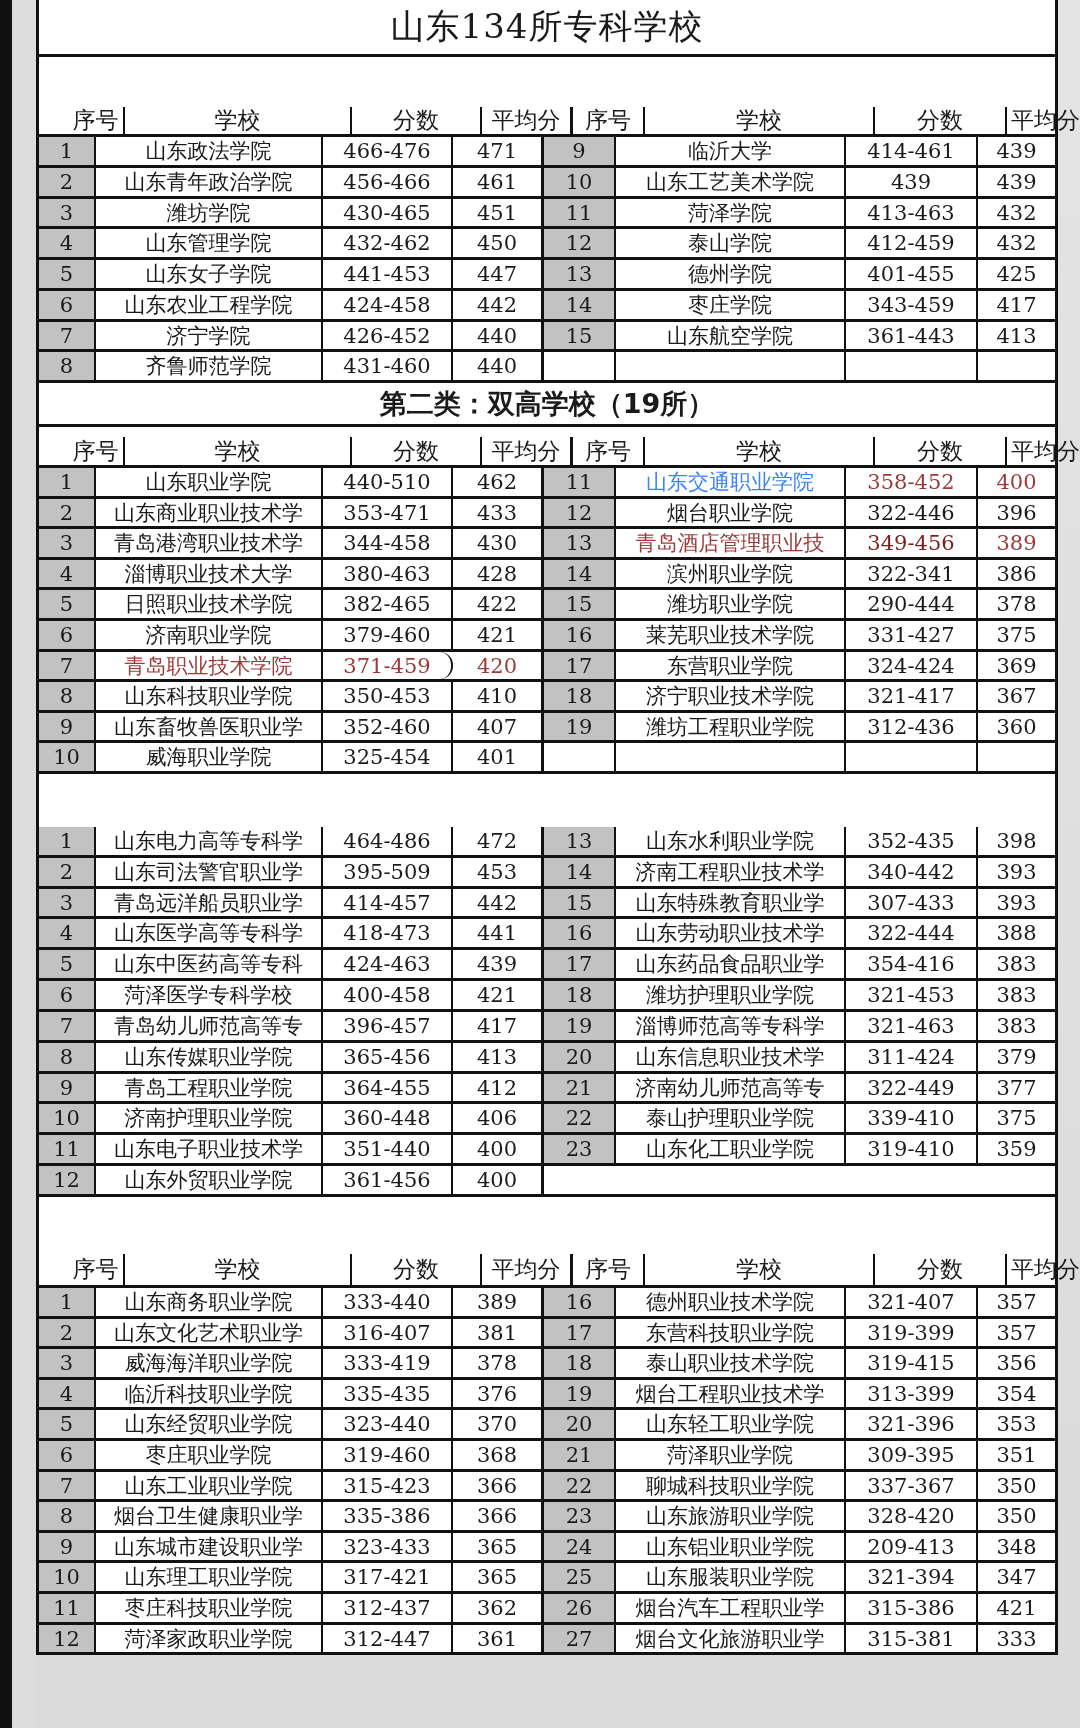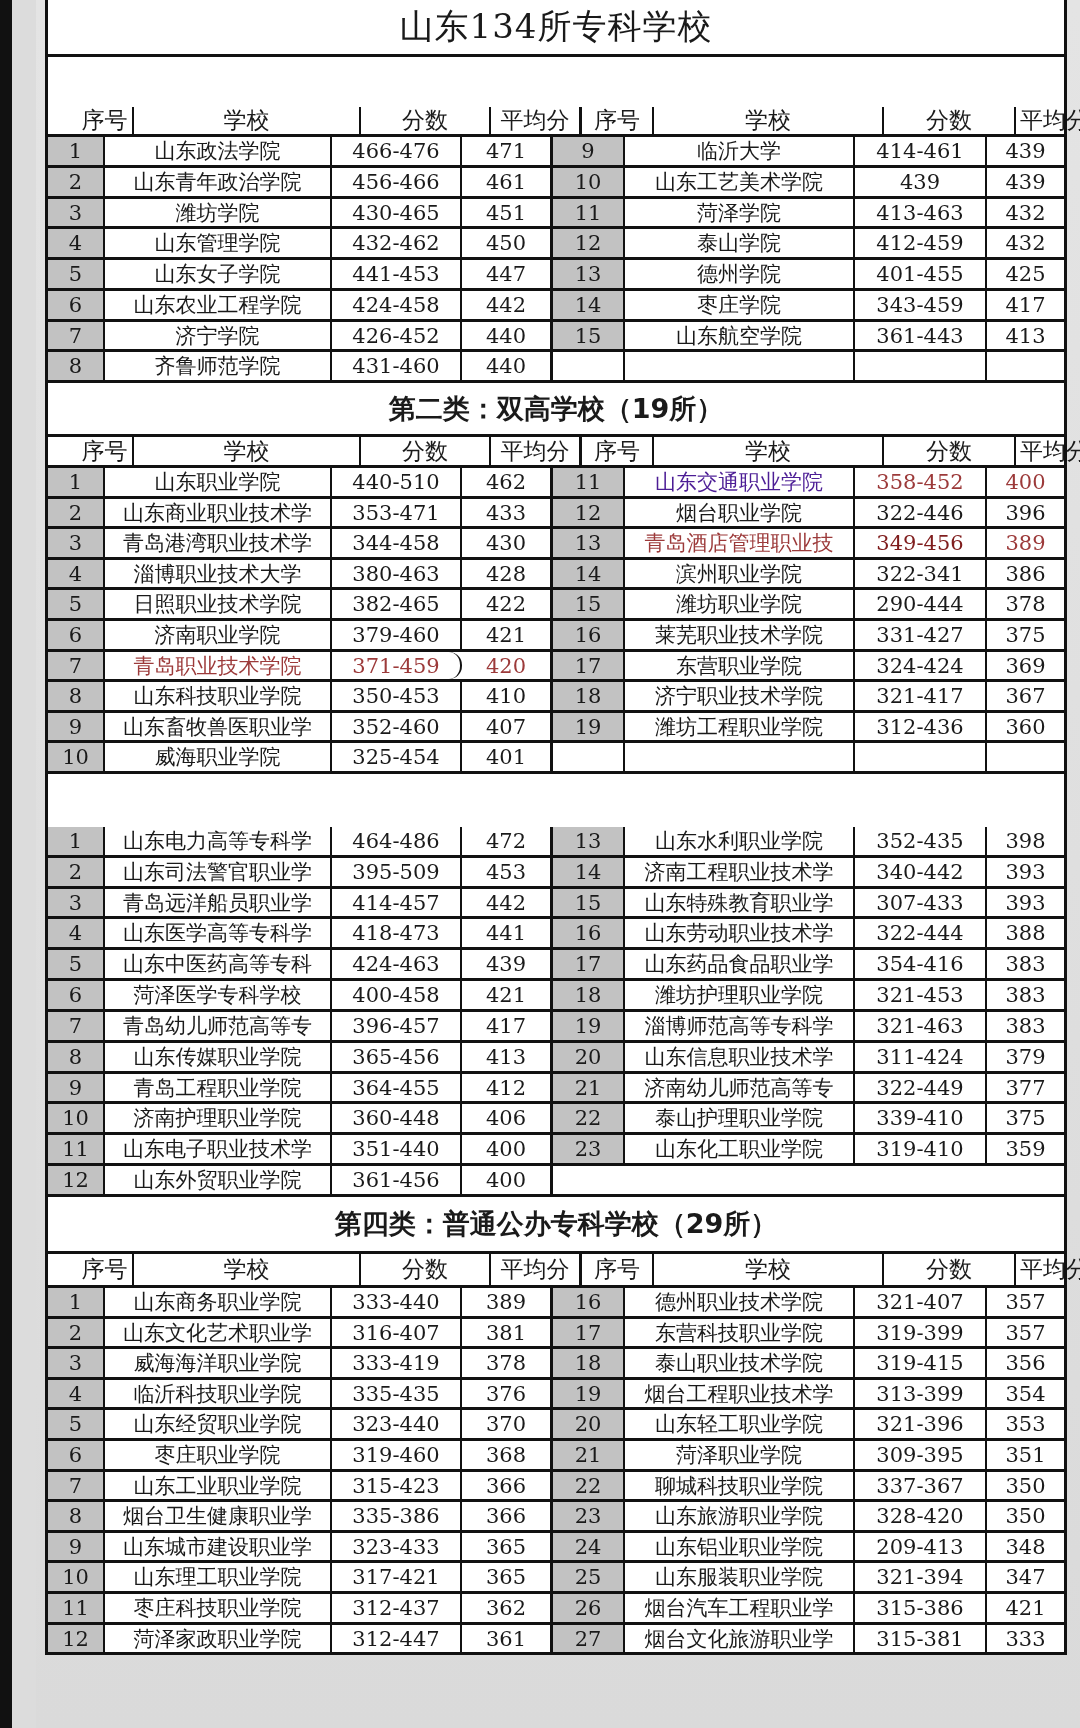--- a/index.html
+++ b/index.html
@@ -5,21 +5,21 @@
   html, body { margin:0; padding:0; }
   body {
     width:1080px; height:1728px; position:relative; overflow:hidden;
     background: linear-gradient(180deg, #e4e4e4 0%, #dadada 100%);
     font-family: "DejaVu Serif", "Liberation Serif", serif;
     color:#1a1a1a;
   }
   .black-strip { position:absolute; left:0; top:0; width:12px; height:1728px; background:#111; }
   .gray-strip { position:absolute; left:12px; top:0; width:24px; height:1728px; background:#dcdcdc; }
   .sheet {
-    position:absolute; left:45px; top:0; width:1022px; height:1655px;
+    position:absolute; left:36px; top:0; width:1022px; height:1655px;
     background:#fff; border-left:3px solid #111; border-right:3px solid #111; border-bottom:3px solid #111;
     box-sizing:border-box;
   }
   .band {
     position:absolute; left:0; right:0; box-sizing:border-box;
     border-bottom:3px solid #111; display:flex; align-items:center; justify-content:center;
     background:#fff;
   }
   .main-title { font-size:34px; font-weight:normal; letter-spacing:1px; }
   .section-title { font-size:27px; font-weight:bold; font-family:"DejaVu Sans","Liberation Sans",sans-serif; }
@@ -135,38 +135,38 @@
     <div class="row" style="top: 352px; height: 31px;">
       <div class="cell c-li idx">8</div>
       <div class="cell c-ls txt">齐鲁师范学院</div>
       <div class="cell c-lf txt">431-460</div>
       <div class="cell c-la txt">440</div>
       <div class="cell c-ri idx blank"></div>
       <div class="cell c-rs txt"></div>
       <div class="cell c-rf txt"></div>
       <div class="cell c-ra last txt"></div>
     </div>
-    <div class="band section-title" style="top: 383px; height: 54px;">第二类：双高学校（19所）</div>
+    <div class="band section-title" style="top: 383px; height: 44px;">第二类：双高学校（19所）</div>
     <div class="row hdr" style="top: 437px; height: 31px;">
       <div class="cell c-li">序号</div>
       <div class="cell c-ls">学校</div>
       <div class="cell c-lf">分数</div>
       <div class="cell c-la">平均分</div>
       <div class="cell c-ri">序号</div>
       <div class="cell c-rs">学校</div>
       <div class="cell c-rf">分数</div>
       <div class="cell c-ra last">平均分</div>
     </div>
     <div class="row" style="top: 468px; height: 31px;">
       <div class="cell c-li idx">1</div>
       <div class="cell c-ls txt">山东职业学院</div>
       <div class="cell c-lf txt">440-510</div>
       <div class="cell c-la txt">462</div>
       <div class="cell c-ri idx">11</div>
-      <div class="cell c-rs txt" style="color: #4c1d95;">山东交通职业学院</div>
+      <div class="cell c-rs txt" style="color: #3b82f6;">山东交通职业学院</div>
       <div class="cell c-rf txt" style="color: rgb(156, 58, 58); text-align: right;">358-452</div>
       <div class="cell c-ra last txt" style="color: rgb(156, 58, 58);">400</div>
     </div>
     <div class="row" style="top: 499px; height: 30px;">
       <div class="cell c-li idx">2</div>
       <div class="cell c-ls txt">山东商业职业技术学</div>
       <div class="cell c-lf txt">353-471</div>
       <div class="cell c-la txt">433</div>
       <div class="cell c-ri idx">12</div>
       <div class="cell c-rs txt">烟台职业学院</div>
@@ -363,21 +363,20 @@
       <div class="cell c-rf txt">319-410</div>
       <div class="cell c-ra last txt">359</div>
     </div>
     <div class="row" style="top: 1166px; height: 31px;">
       <div class="cell c-li idx">12</div>
       <div class="cell c-ls txt">山东外贸职业学院</div>
       <div class="cell c-lf txt">361-456</div>
       <div class="cell c-la txt">400</div>
       <div class="cell c-rmerge last"></div>
     </div>
-    <div class="band section-title" style="top: 1197px; height: 57px;">第四类：普通公办专科学校（29所）</div>
     <div class="row hdr" style="top: 1254px; height: 34px;">
       <div class="cell c-li">序号</div>
       <div class="cell c-ls">学校</div>
       <div class="cell c-lf">分数</div>
       <div class="cell c-la">平均分</div>
       <div class="cell c-ri">序号</div>
       <div class="cell c-rs">学校</div>
       <div class="cell c-rf">分数</div>
       <div class="cell c-ra last">平均分</div>
     </div>

